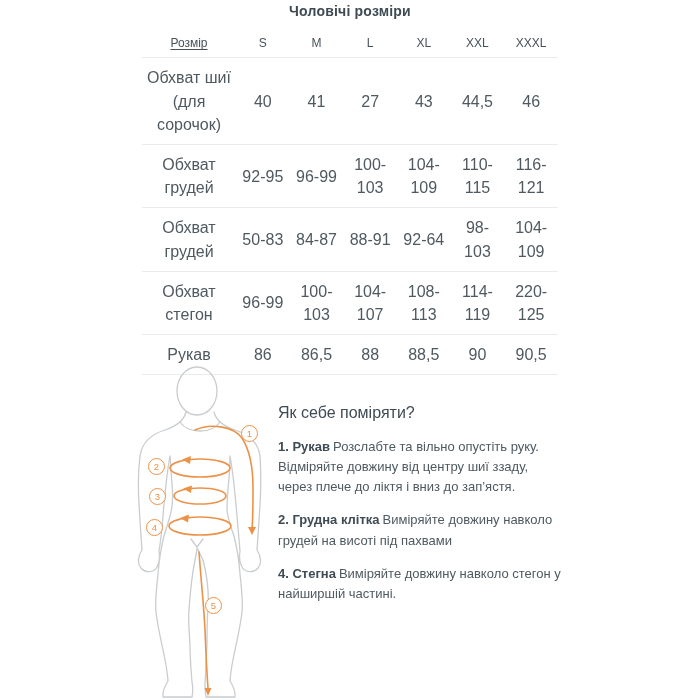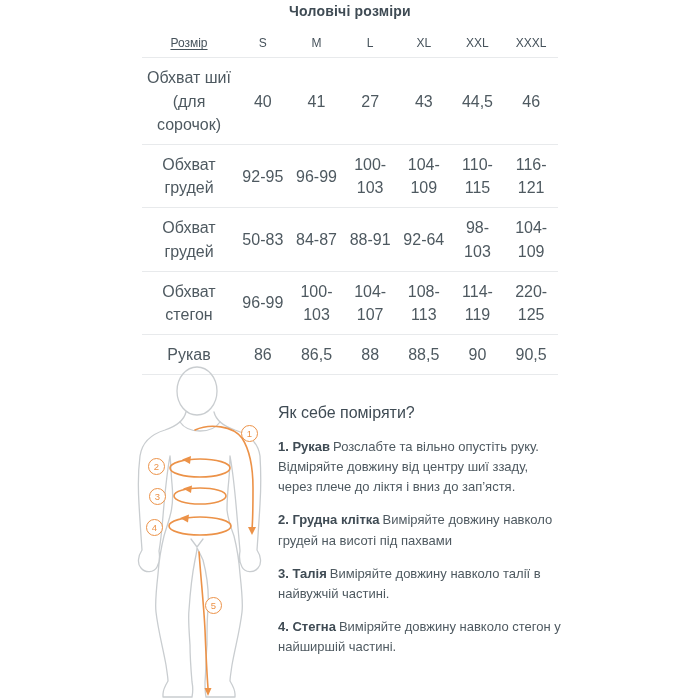--- a/index.html
+++ b/index.html
@@ -180,18 +180,15 @@
 
 <div class="instructions">
   <div class="ins-heading">Як себе поміряти?</div>
   <div class="ins-item">
     <span class="lead">1. Рукав</span><span class="txt">Розслабте та вільно опустіть руку. Відміряйте довжину від центру шиї ззаду, через плече до ліктя і вниз до зап’ястя.</span>
   </div>
   <div class="ins-item">
     <span class="lead">2. Грудна клітка</span><span class="txt">Виміряйте довжину навколо грудей на висоті під пахвами</span>
   </div>
   <div class="ins-item">
-    <span class="lead">3. Талія</span><span class="txt">Виміряйте довжину навколо талії в найвужчій частині.</span>
-  </div>
-  <div class="ins-item">
     <span class="lead">4. Стегна</span><span class="txt">Виміряйте довжину навколо стегон у найширшій частині.</span>
   </div>
 </div>
 
 </body></html>

